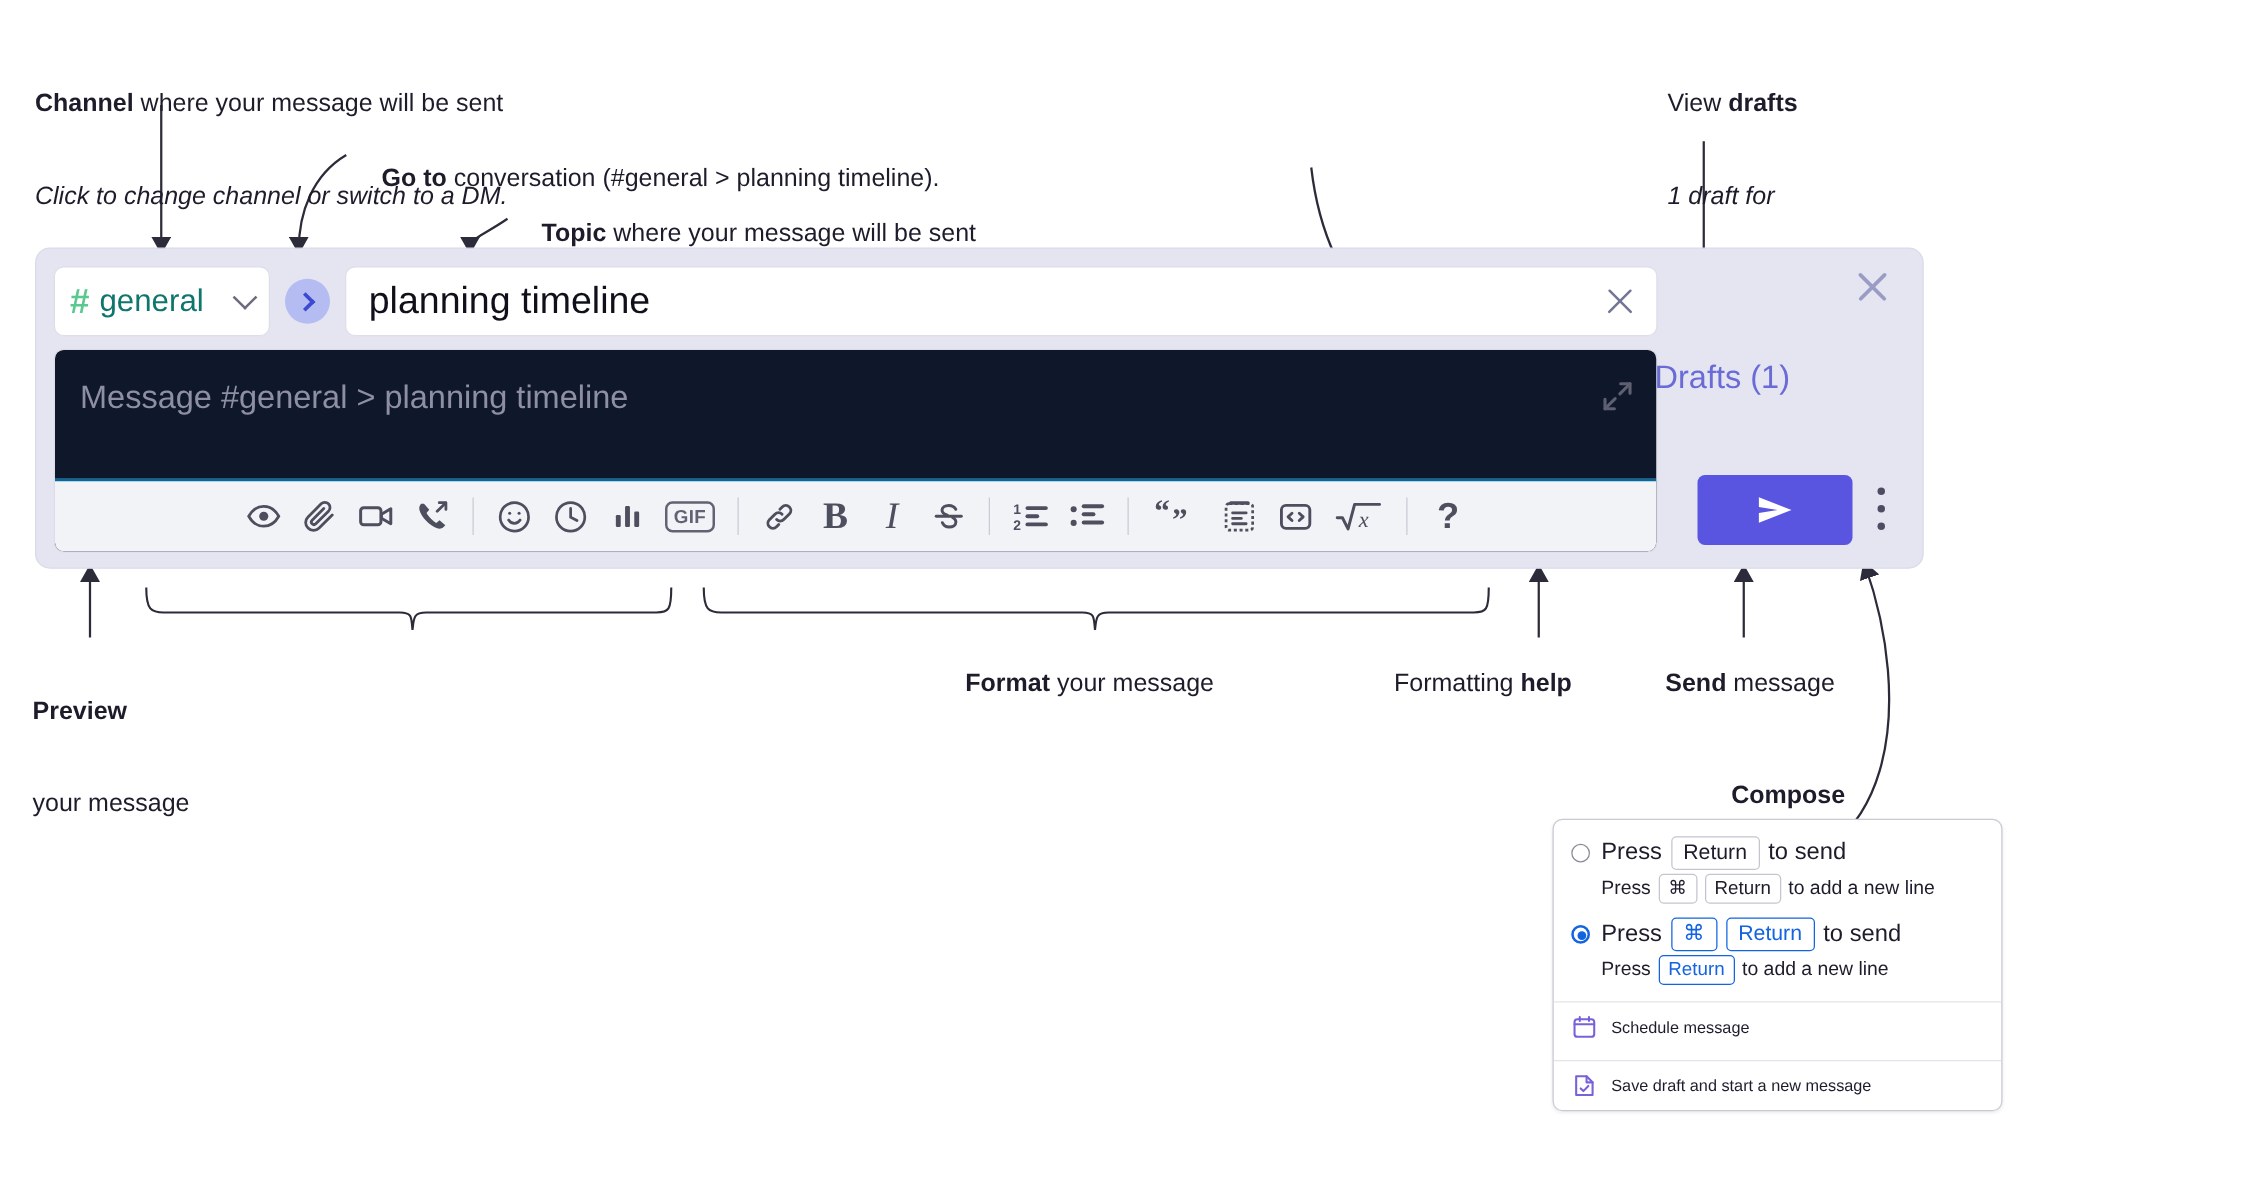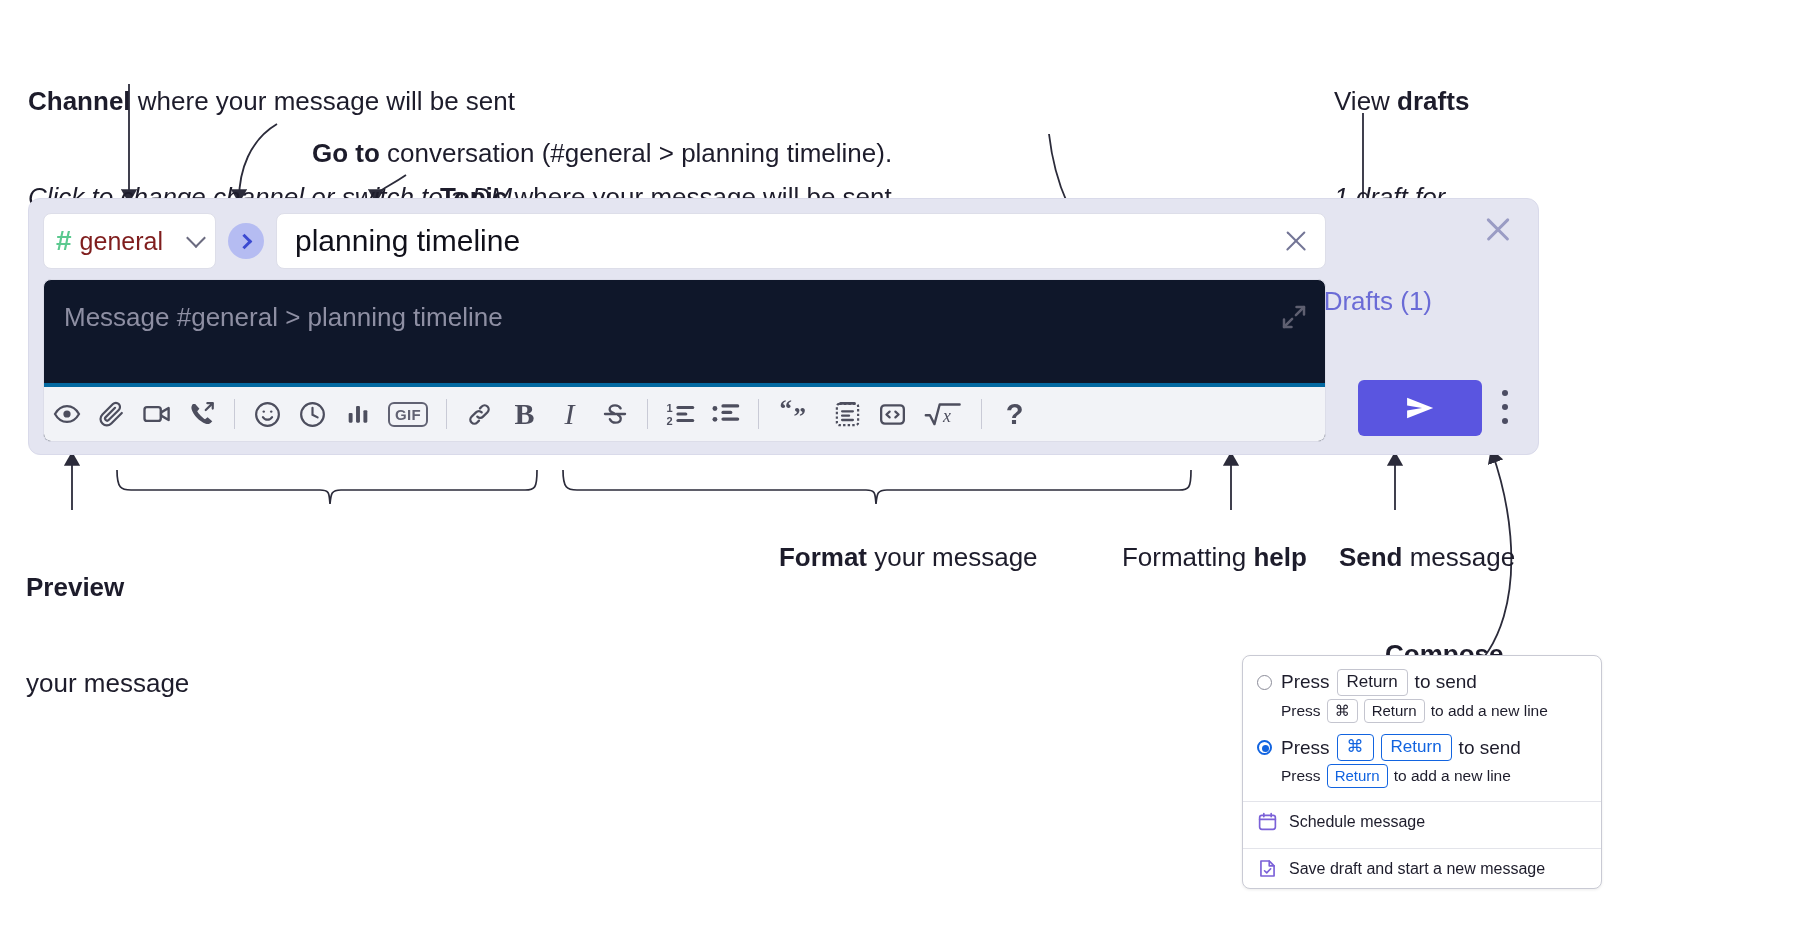--- a/index.html
+++ b/index.html
@@ -15,21 +15,21 @@
     color: #1d1c2b;
     overflow: hidden;
   }
   .stage { position: absolute; inset: 0; }
 
   
   .anno {
     position: absolute;
     font-family: "Liberation Sans", sans-serif;
     color: #1d1c2b;
-    font-size: 26px;
+    font-size: 20px;
     line-height: 1.23;
     white-space: pre;
   }
   .anno b { font-weight: 700; }
   .anno .it { font-style: italic; }
 
   
   .lines { position:absolute; inset:0; pointer-events:none; }
 
   
@@ -52,21 +52,21 @@
     width: 173px; height: 56px;
     background: #ffffff;
     border: 1px solid #dddee9;
     border-radius: 8px;
     display:flex; align-items:center;
     padding: 0 12px;
     gap: 8px;
     cursor: pointer;
   }
   .hash { color:#5bc98f; font-size: 28px; font-weight: 700; line-height:1; }
-  .channel-name { font-size: 25px; color:#7f1d1d; }
+  .channel-name { font-size: 25px; color:#0f766e; }
   .chev {
     margin-left:auto; width:14px;height:14px;
     border-right:2.2px solid #6b6b80; border-bottom:2.2px solid #6b6b80;
     transform: rotate(45deg); margin-top:-6px;
   }
   .go-btn {
     width: 36px; height: 36px; border-radius: 50%;
     background: #b5bcf2;
     margin: 0 12px;
     display:flex; align-items:center; justify-content:center;
@@ -111,23 +111,24 @@
   .expand-icon {
     position:absolute; right:16px; top:22px;
     width:30px;height:30px; cursor:pointer;
   }
 
   
   .toolbar {
     position:absolute; left:0; right:0; bottom:0;
     height: 58px;
     background: #f2f3f7;
-    border-top: 4px solid #0369a1;
+    border-top: 2px solid #0369a1;
     display:flex; align-items:center;
     gap: 0px;
+    justify-content: center;
   }
   .tb-btn{
     width: 45px; height: 42px;
     display:flex;align-items:center;justify-content:center;
     cursor:pointer; flex:0 0 auto;
     color:#616273;
   }
   .tb-btn.wide { width: 56px; }
   .tb-sep{
     width: 1px; height: 30px; background:#c9cad6;
@@ -212,21 +213,21 @@
     border:1px solid #c4c5cf; border-radius:4px;
     padding: 1px 7px; font-size: 15px; background:#fff; color:#1d1c2b;
     line-height: 1.35;
     display:inline-block;
   }
   .radio-main .key{ font-size:17px; padding:1px 9px; }
   .key.blue{ border-color:#1264e0; color:#1264e0; }
   .menu-div{ height:1px;background:#e3e4ea; margin: 7px 0 0 0;}
   .menu-item{
     display:flex;align-items:center;gap:11px;
-    padding: 9px 14px; font-size:16px; color:#1d1c2b; cursor:pointer;
+    padding: 9px 14px; font-size:13px; color:#1d1c2b; cursor:pointer;
   }
   .mi-ic{ width:21px;height:21px;flex:0 0 auto;color:#7b61d8; }
 </style>
 </head>
 <body>
 
 <div class="stage">
 
   <svg class="lines" width="1814" height="944" viewBox="0 0 1814 944">
     <defs>

